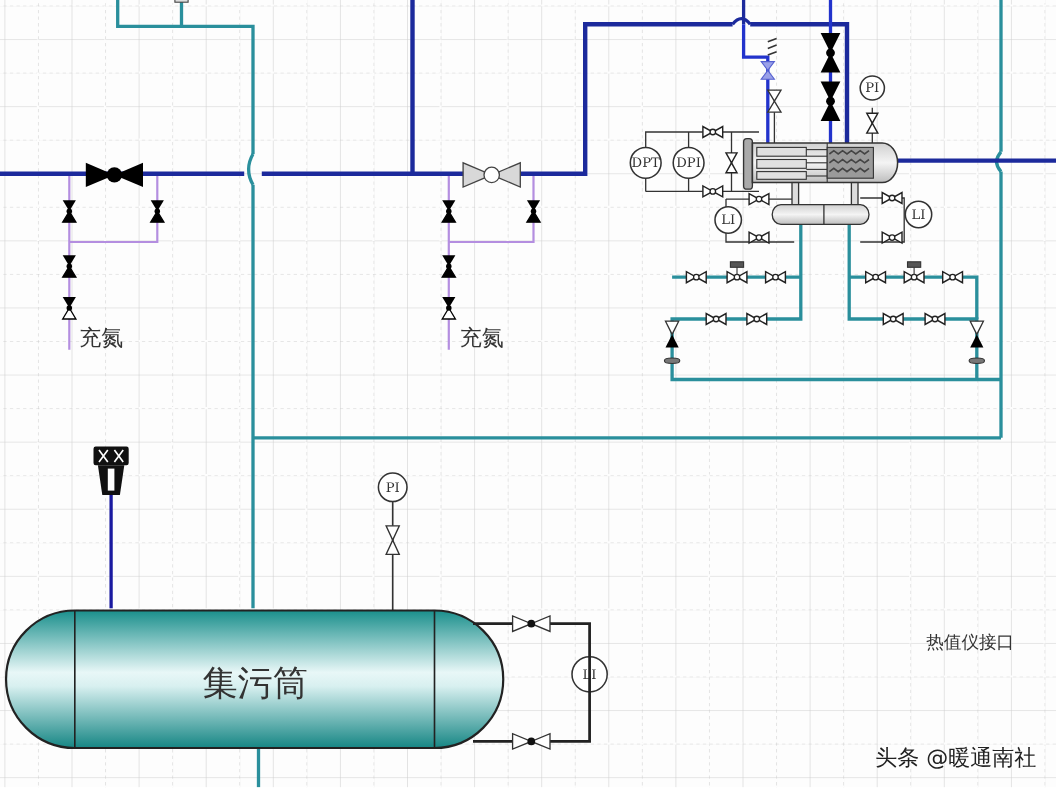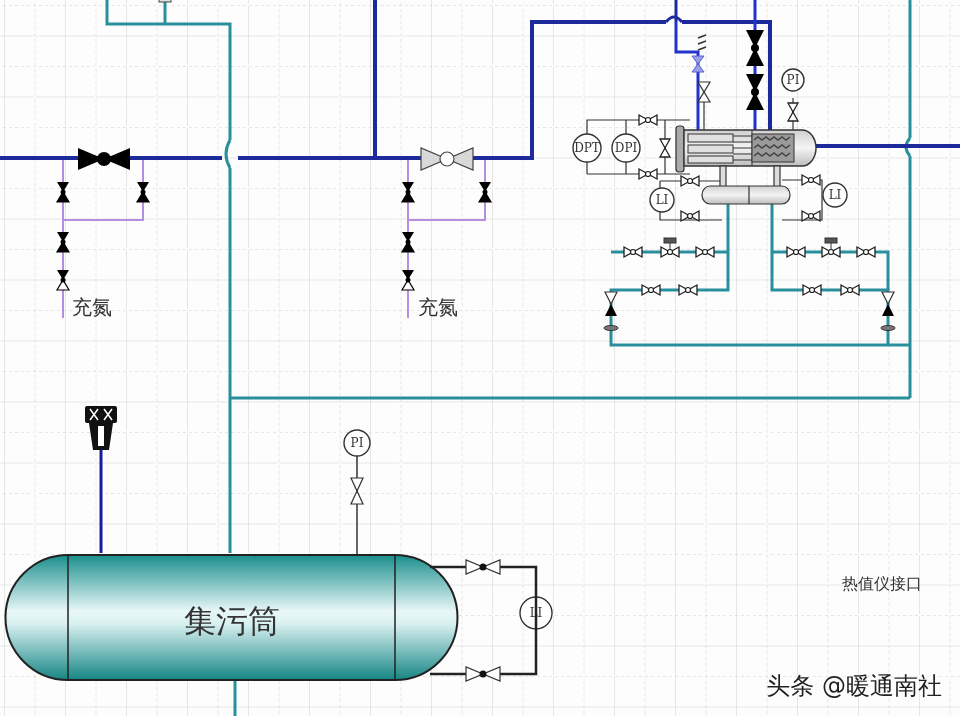--- a/index.html
+++ b/index.html
@@ -1,20 +1,20 @@
 <!DOCTYPE html>
 <html><head>
 <meta charset="utf-8">
 <style>
   html,body{margin:0;padding:0;background:#fff;}
   #stage{position:relative;width:960px;height:716px;overflow:hidden;background:#fdfdfd;}
   svg{position:absolute;left:0;top:0;}
   .lbl{font-family:"DejaVu Serif","Liberation Serif",serif;fill:#333;}
   .inst{font-family:"DejaVu Serif","Liberation Serif",serif;font-size:12px;fill:#333;}
-  .watermark{position:absolute;right:18px;bottom:14px;font-family:"DejaVu Sans","Liberation Sans",sans-serif;font-size:24px;color:#222;text-shadow:0 0 3px #fff,0 0 3px #fff;}
+  .watermark{position:absolute;right:18px;bottom:14px;font-family:"DejaVu Sans","Liberation Sans",sans-serif;font-size:20px;color:#222;text-shadow:0 0 3px #fff,0 0 3px #fff;}
   .heat{position:absolute;left:842px;top:574px;font-family:"DejaVu Serif","Liberation Serif",serif;font-size:16px;color:#333;white-space:nowrap;}
 </style>
 </head>
 <body>
 
 <div id="stage">
 <svg id="dg" width="960" height="716" viewBox="0 0 960 716">
   <defs>
     <pattern id="gridSmall" width="30.5" height="30.5" patternUnits="userSpaceOnUse" x="4" y="5">
       <path d="M30.5 0 L0 0 0 30.5" fill="none" stroke="#cfcfcf" stroke-width="1"></path>

